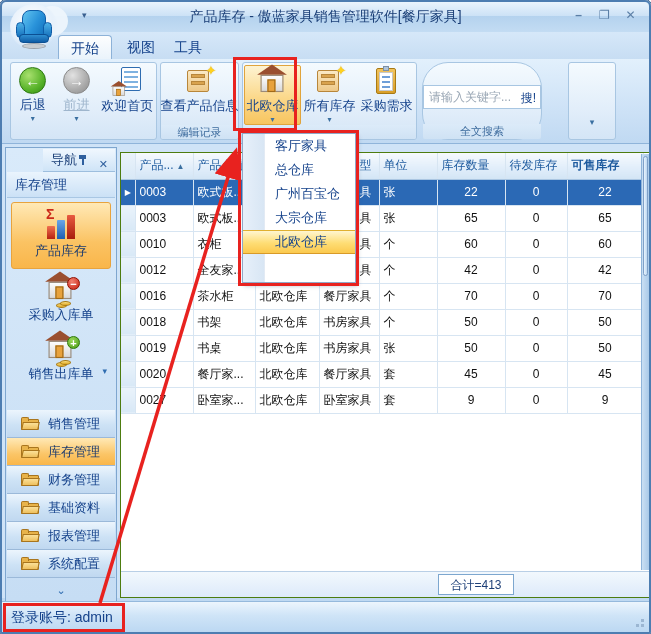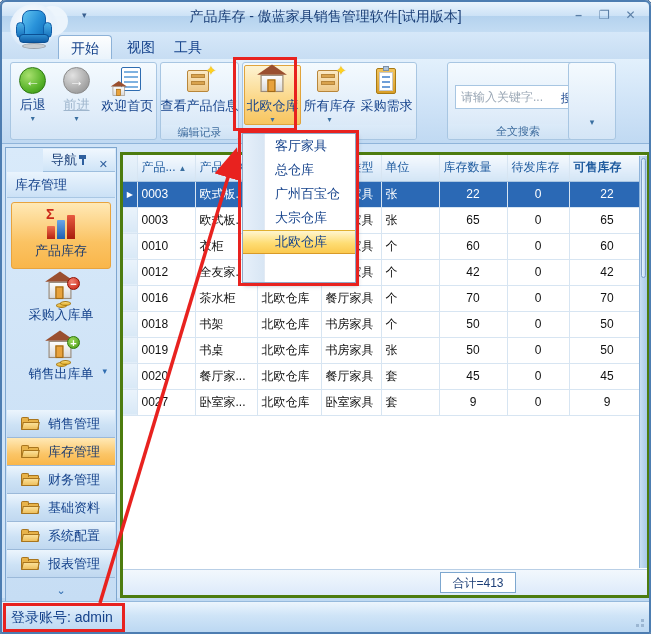--- a/index.html
+++ b/index.html
@@ -45,21 +45,21 @@
 
   
   .ribbon { position:absolute; top:57px; left:0; right:0; height:85px;
     background:linear-gradient(#e2f0fc,#cfe3f7 55%,#c0d9f2); border-bottom:1px solid #8fb4da; }
   .rgroup { position:absolute; top:3px; height:78px; border:1px solid #a8c6e2; border-radius:3px;
     background:linear-gradient(#f4fafe,#e2eefa 60%,#d4e5f6); display:flex; flex-direction:column; }
   .rgroup-body { flex:1; display:flex; align-items:flex-start; justify-content:center; padding-top:2px; }
   .rgroup-label { height:15px; font-size:11px; color:#3e6c9e; text-align:center; line-height:14px;
     background:linear-gradient(#dcebf9,#cfe2f4); border-radius:0 0 2px 2px; }
   .g1 { left:8px; width:147px; } .g2 { left:158px; width:79px; }
-  .g3 { left:240px; width:175px; } .g4 { left:445px; width:142px; } .g5 { left:566px; width:48px; }
+  .g3 { left:240px; width:175px; } .g4 { left:420px; width:120px;border-radius:26px; } .g5 { left:566px; width:48px; }
 
   .rbtn { display:flex; flex-direction:column; align-items:center; height:60px; padding-top:2px;
     cursor:default; position:relative; }
   .rbtn .lbl { font-size:13px; color:#15428b; margin-top:2px; white-space:nowrap; }
   .rbtn .drop { font-size:8px; color:#3a6fa0; line-height:8px; margin-top:1px; }
   .rbtn.disabled .lbl { color:#9fb6cd;text-decoration:underline; }
   .rbtn-back,.rbtn-fwd { width:44px; } .rbtn-welcome { width:58px; }
   .rbtn-view { width:76px; } .rbtn-wh,.rbtn-all,.rbtn-need { width:57px; }
   .rbtn-wh { background:linear-gradient(#fdf3d2,#fbd88a 55%,#f7c560); border:1px solid #e0a43c; border-radius:2px; }
 
@@ -154,21 +154,21 @@
     border:1px solid #a8751e; border-radius:1px; }
   .folder .tabf { position:absolute; left:0; top:0; width:8px; height:4px; background:#e8b34a;
     border:1px solid #a8751e; border-bottom:none; border-radius:2px 2px 0 0; }
   .folder .front { position:absolute; left:1px; top:5px; width:17px; height:8px;
     background:linear-gradient(#fbe098,#eec05e); border:1px solid #a8751e; transform:skewX(-12deg); }
   .nav-bottom-chevron { position:absolute; bottom:4px; left:0; right:0; text-align:center;
     font-size:11px; color:#2e6cb0; }
 
   
   .grid { position:absolute; left:118px; top:150px; width:530px; height:446px;
-    background:#fff; border:3px solid #4d7c0f; }
+    background:#fff; border:1px solid #4d7c0f; }
   .grid-inner { position:absolute; left:0; top:0; right:8px; bottom:0; }
   .grid table { border-collapse:collapse; table-layout:fixed; width:522px; }
   .grid th, .grid td { border-right:1px solid #d7e5f2; border-bottom:1px solid #d7e5f2;
     font-size:12px; height:26px; padding:0 4px; overflow:hidden; white-space:nowrap; }
   .grid thead th { background:linear-gradient(#f6fafd,#e2eefa 55%,#d3e5f5); color:#1d5a9e;
     font-weight:normal; text-align:left; border-bottom:1px solid #aac6e2; position:relative; }
   .grid td { color:#111; }
   .grid .num { text-align:center; }
   .grid .ind { background:linear-gradient(#eaf3fb,#d8e8f6); width:14px; padding:0; text-align:center;
     color:#2e6cb0; font-size:8px; }
@@ -209,21 +209,21 @@
   .anno-menu { left:236px; top:128px; width:121px; height:156px; }
   .anno-admin{ left:1px;   top:601px; width:122px; height:29px; }
   .arrow-overlay { position:absolute; inset:0; z-index:99; pointer-events:none; }
 </style>
 </head>
 <body>
 
 <div class="win">
 
   <div class="titlebar">
-    <div class="title-text">产品库存 - 傲蓝家具销售管理软件[试用版本]</div>
+    <div class="title-text">产品库存 - 傲蓝家具销售管理软件[餐厅家具]</div>
     <span class="qat-caret">▾</span>
     <div class="win-controls">
       <div class="win-btn">–</div>
       <div class="win-btn">❐</div>
       <div class="win-btn">✕</div>
     </div>
   </div>
 
   <div class="appicon">
     <div class="cloud"></div>
@@ -442,29 +442,29 @@
             <span class="front"></span>
           </span>
           <span>基础资料</span>
         </div>
         <div class="nav-item">
           <span class="folder">
             <span class="back"></span>
             <span class="tabf"></span>
             <span class="front"></span>
           </span>
-          <span>系统配置</span>
+          <span>报表管理</span>
         </div>
         <div class="nav-item">
           <span class="folder">
             <span class="back"></span>
             <span class="tabf"></span>
             <span class="front"></span>
           </span>
-          <span>报表管理</span>
+          <span>系统配置</span>
         </div>
       </div>
     <div class="nav-bottom-chevron">⌄</div>
   </div>
 
   <div class="grid">
     <div class="grid-inner">
       <table>
         <thead>
             <tr>

